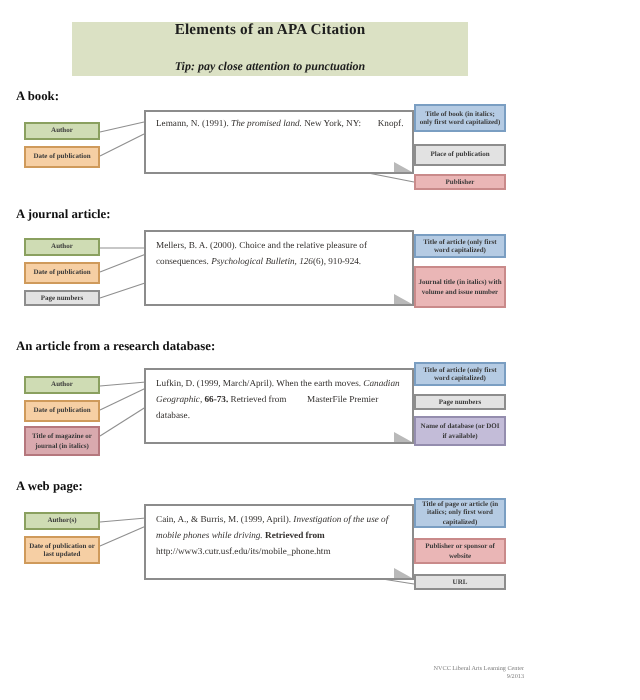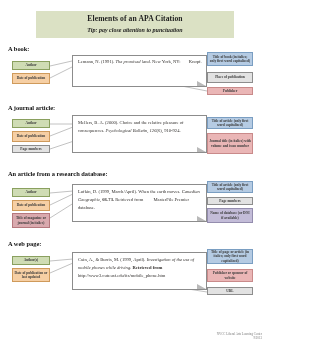--- a/index.html
+++ b/index.html
@@ -25,21 +25,21 @@
   .banner {
     position: absolute;
     left: 36px;
     top: 11px;
     width: 198px;
     height: 27px;
     background: #dbe1c4;
     display: flex;
     flex-direction: column;
     align-items: center;
-    justify-content: center;
+    justify-content: space-between;
   }
   .banner-title {
     font-size: 7.6px;
     font-weight: bold;
     color: #1d1d1d;
     letter-spacing: 0.1px;
     line-height: 1.15;
   }
   .banner-tip {
     font-size: 6px;

